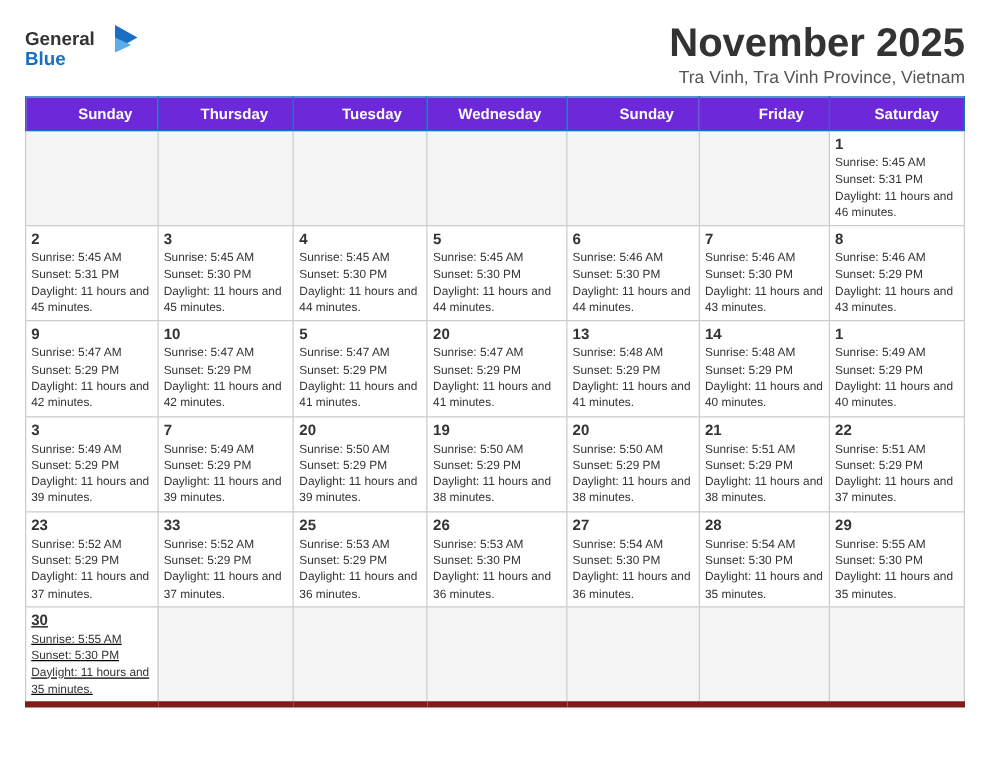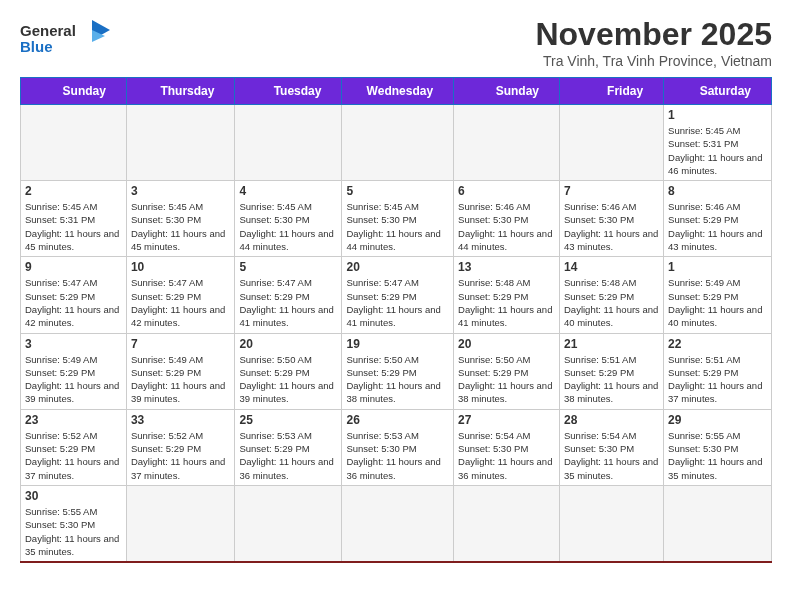--- a/index.html
+++ b/index.html
@@ -64,21 +64,22 @@
       color: #333;
       display: block;
       margin-bottom: 2px;
     }
     .day-info {
       color: #333;
       line-height: 1.4;
       font-size: 9.5px;
     }
     .last-row td {
-      border-bottom: 2px solid #7f1d1d;
+      border-bottom: 5px solid #7f1d1d;
+      text-decoration: underline;
     }
   </style>
 </head>
 <body>
 
 <div class="header">
   <div class="logo">
     <svg width="90" height="44" viewBox="0 0 90 44">
       <text x="0" y="20" font-family="Arial" font-size="15" font-weight="bold" fill="#333">General</text>
       <text x="0" y="36" font-family="Arial" font-size="15" font-weight="bold" fill="#1a6fc4">Blue</text>

